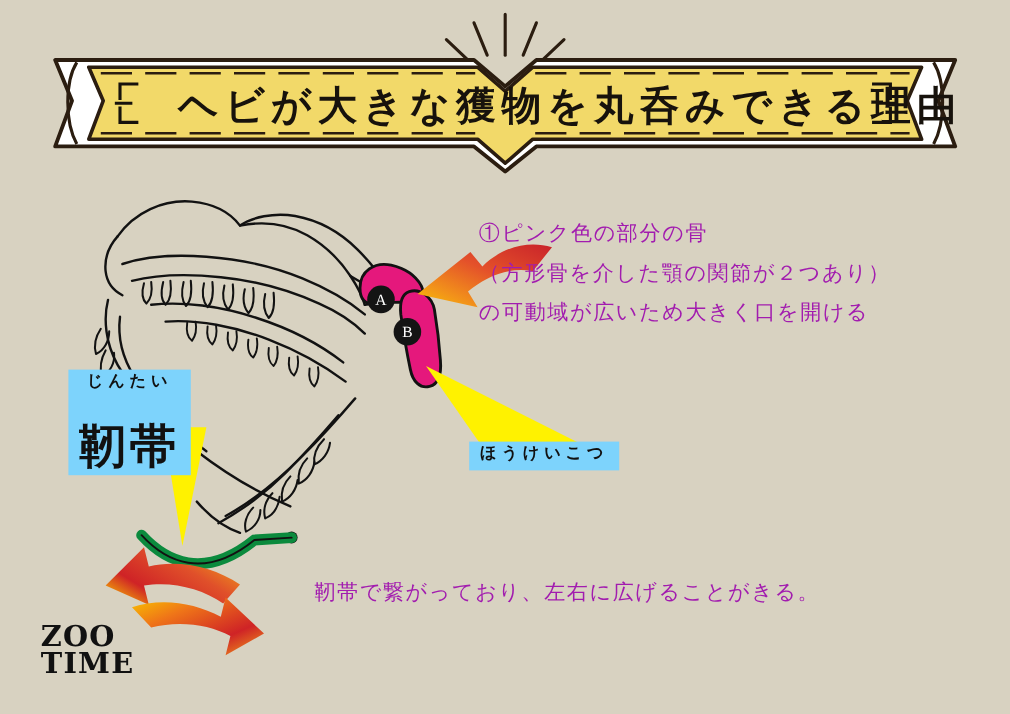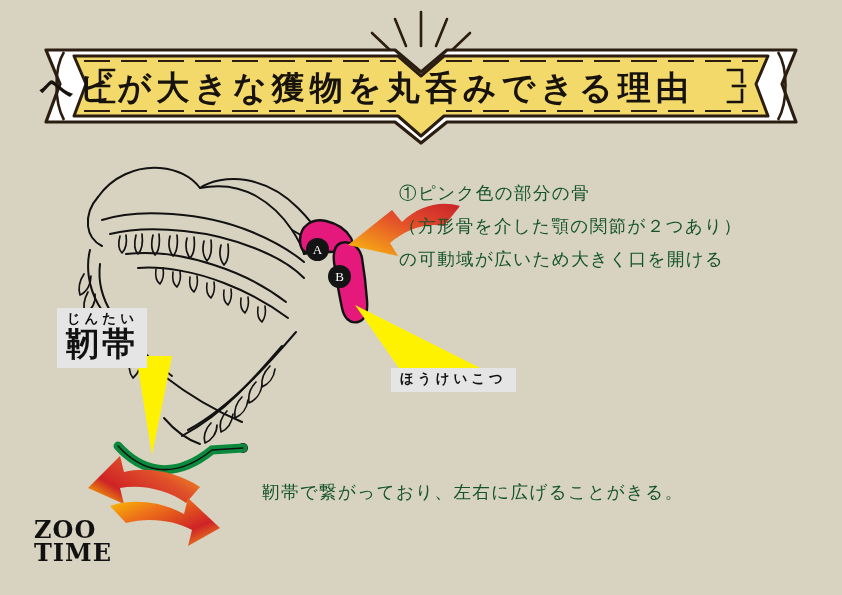--- a/index.html
+++ b/index.html
@@ -11,55 +11,55 @@
     position:relative;
   }
   #stage{position:absolute;left:0;top:0;width:842px;height:595px;}
   .abs{position:absolute;}
 
   
   #banner-wrap{left:40px;top:10px;width:762px;height:135px;}
   #banner-svg{display:block;}
   #banner-title{
     position:absolute;left:0;top:56px;width:762px;
-    text-align:left;
+    text-align:right;
     font-size:33px;
     letter-spacing:5px;
     color:#17120c;
     font-weight:700;
     font-family:"DejaVu Serif","Liberation Serif",serif;
     white-space:nowrap;
   }
 
   
   #skull{left:60px;top:150px;width:360px;height:350px;}
 
   
   .para{
-    color:#14532d;
+    color:#a21caf;
     font-size:17.5px;
     line-height:33px;
     letter-spacing:1.4px;
     white-space:nowrap;
-    font-family:Liberation Mono, monospace;
+    font-family:Liberation Serif, serif;
   }
   #para1{left:399px;top:178px;}
   #para2{left:236px;top:477px;}
   #para2 .ln2{padding-left:26px;}
 
   
   .hl{
-    background:#e5e5e5;
+    background:#7dd3fc;
     color:#111;
-    text-align:right;
+    text-align:center;
     padding:3px 9px 6px 9px;
     font-family:"DejaVu Serif","Liberation Serif",serif;
   }
   .hl .ruby{display:block;font-size:13.5px;letter-spacing:4px;line-height:15px;font-weight:600;}
-  .hl .main{display:block;font-size:33px;letter-spacing:3px;line-height:36px;font-weight:700;}
+  .hl .main{display:block;font-size:39px;letter-spacing:3px;line-height:36px;font-weight:700;margin-top:28px;}
   #label-jintai{left:57px;top:308px;}
   #label-houkei{left:391px;top:368px;}
 
   
   #logo{left:34px;top:518px;color:#111;
     font-family:"DejaVu Serif","Liberation Serif",serif;
     font-weight:900;font-size:24px;line-height:23px;letter-spacing:1px;
     text-align:left;}
 
   

